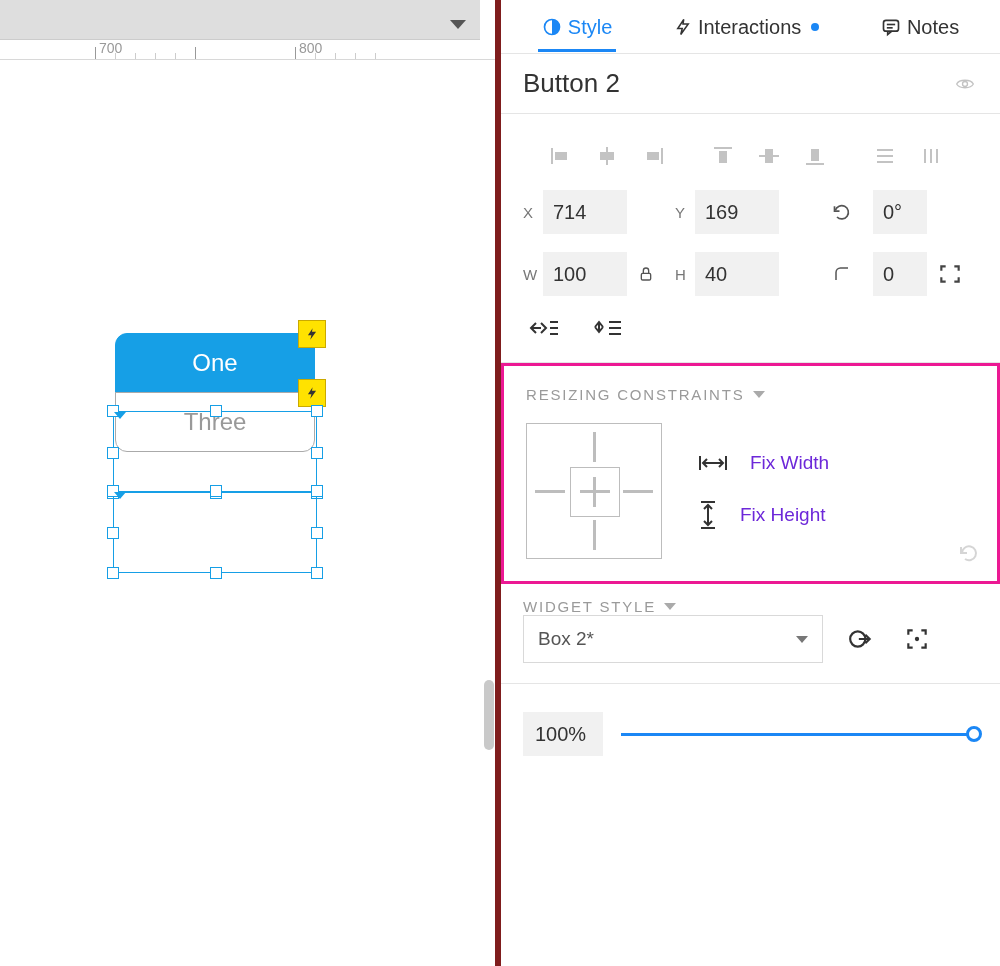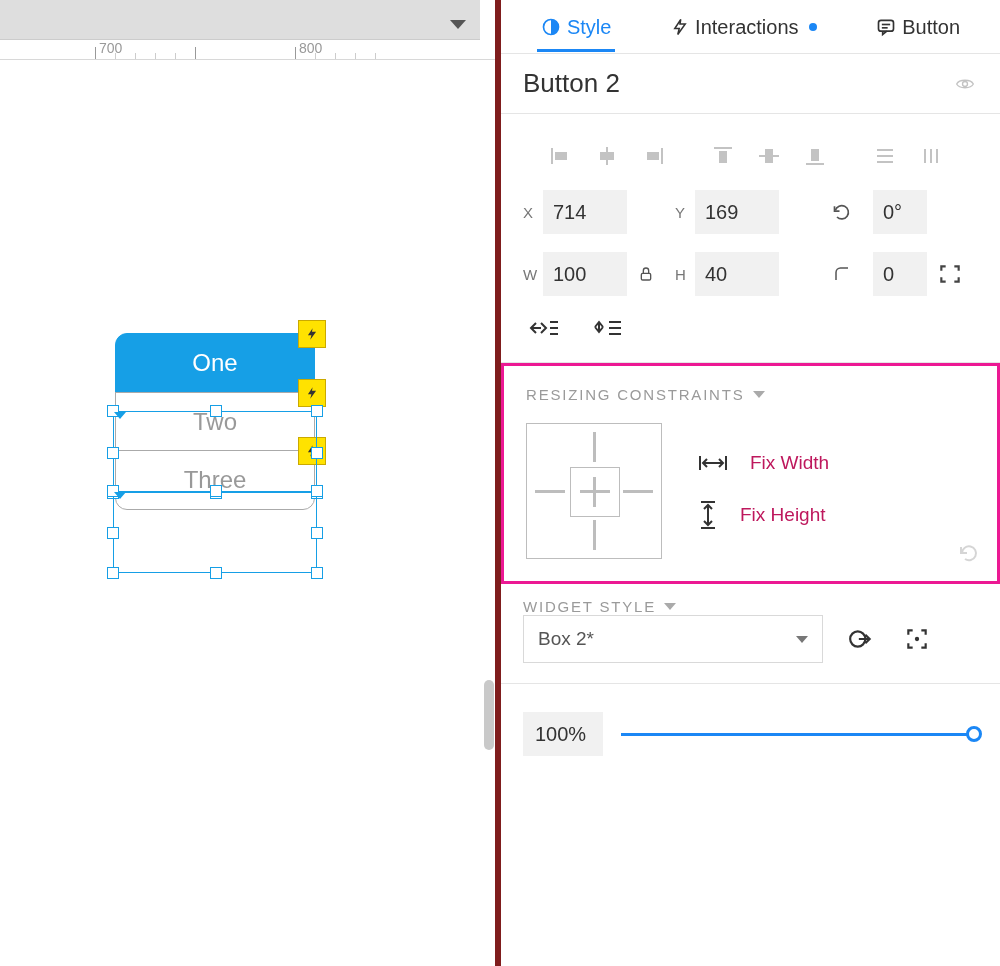--- a/index.html
+++ b/index.html
@@ -207,21 +207,21 @@
   }
   .pin-widget .inner {
     position:absolute; left:43px; top:43px; width:50px; height:50px; border:1.5px solid #bdbdbd;
   }
   .pin-widget .bar { position:absolute; background:#bdbdbd; }
   .pin-widget .bar.h { height:3px; width:30px; top:66px; }
   .pin-widget .bar.v { width:3px; height:30px; left:66px; }
   .pin-widget .cross-h { position:absolute; height:3px; width:30px; background:#bdbdbd; top:66px; left:53px;}
   .pin-widget .cross-v { position:absolute; width:3px; height:30px; background:#bdbdbd; left:66px; top:53px;}
 
-  .rc-opts { display:flex; flex-direction:column; gap:26px; font-size:19px; color:#be185d;}
+  .rc-opts { display:flex; flex-direction:column; gap:26px; font-size:19px; color:#6d28d9;}
   .rc-opts .row { display:flex; align-items:center; gap:22px; cursor:pointer;}
   .rc-reset { position:absolute; right:-6px; bottom:-6px; opacity:.35;}
 
   .ws-row { display:flex; align-items:center; gap:20px; }
   .ws-select {
     flex:0 0 300px; height:48px;
     border:1px solid #d9d9d9;
     display:flex; align-items:center; justify-content:space-between;
     padding:0 14px; font-size:19px; color:#555;
     cursor:pointer;
@@ -275,28 +275,20 @@
           <div class="minor" style="left:40px"></div>
         <div class="minor" style="left:60px"></div>
           <div class="minor" style="left:80px"></div>
       </div>
     </div>
 
     <div class="canvas">
       <div class="btn-group">
         <div class="btn primary">
           <span>One</span>
-          <div class="zap-badge" style="top:-14px">
-            <svg viewBox="0 0 24 24">
-                <path d="M13 2 L5 14 H11 L9 22 L19 8 H12 Z" fill="#333"></path>
-              </svg>
-          </div>
-        </div>
-        <div class="btn">
-          <span>Two</span>
           <div class="zap-badge" style="top:-14px">
             <svg viewBox="0 0 24 24">
                 <path d="M13 2 L5 14 H11 L9 22 L19 8 H12 Z" fill="#333"></path>
               </svg>
           </div>
         </div>
         <div class="btn">
           <span>Three</span>
           <div class="zap-badge" style="top:-14px">
             <svg viewBox="0 0 24 24">
@@ -350,21 +342,21 @@
         <span>Interactions</span>
         <span class="dot"></span>
       </div>
       <div class="tab">
         <svg width="20" height="20" viewBox="0 0 24 24">
           <rect x="3" y="4" width="18" height="13" rx="3" fill="none" stroke="#333" stroke-width="2"></rect>
           <path d="M8 17 L8 21 L13 17" fill="none" stroke="#333" stroke-width="2"></path>
           <line x1="7" y1="9" x2="17" y2="9" stroke="#333" stroke-width="2"></line>
           <line x1="7" y1="13" x2="14" y2="13" stroke="#333" stroke-width="2"></line>
         </svg>
-        <span>Button</span>
+        <span>Notes</span>
       </div>
     </div>
 
     <div class="name-row">
       <h2>Button 2</h2>
       <svg width="26" height="20" viewBox="0 0 24 24" style="opacity:.35">
         <path d="M2 12 C5 6 19 6 22 12 C19 18 5 18 2 12 Z" fill="none" stroke="#555" stroke-width="1.6"></path>
         <circle cx="12" cy="12" r="3" fill="none" stroke="#555" stroke-width="1.6"></circle>
       </svg>
     </div>

